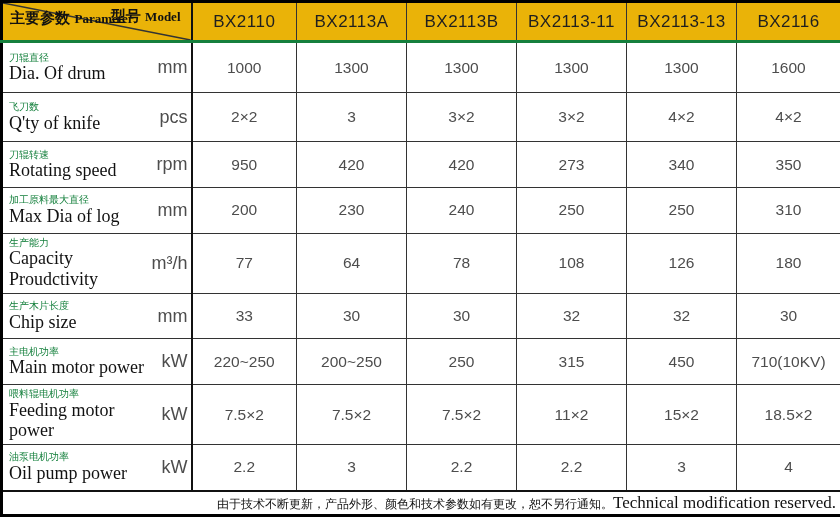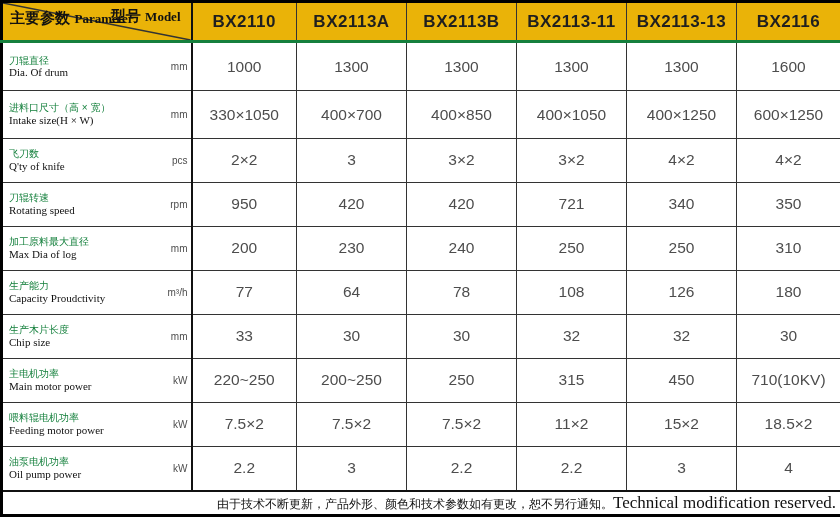--- a/index.html
+++ b/index.html
@@ -2,38 +2,38 @@
 <html><head>
 <meta charset="utf-8">
 <style>
   html,body{margin:0;padding:0;background:#fff;}
   body{width:840px;height:517px;overflow:hidden;font-family:"Liberation Sans",sans-serif;}
   table{width:840px;height:517px;border-collapse:collapse;table-layout:fixed;
         border:3px solid #000;}
   th,td{border:1px solid #333;padding:0;overflow:hidden;}
   thead tr{height:40px;}
   thead th{background:#eab308;border-bottom:3px solid #15803d;}
-  th.model{font-size:17px;font-weight:bold;color:#1f1f1f;letter-spacing:.5px;}
+  th.model{font-size:17px;font-weight:normal;color:#1f1f1f;letter-spacing:.5px;}
   th.corner{position:relative;border-right:2px solid #111;}
   .corner-svg{position:absolute;left:0;top:0;width:100%;height:100%;}
   .corner-top{position:absolute;top:4px;right:10px;white-space:nowrap;}
   .corner-bottom{position:absolute;bottom:12px;left:7px;white-space:nowrap;}
   .cjk-b{font-size:15px;font-weight:bold;color:#111;}
   .serif{font-family:"Liberation Serif",serif;font-size:13px;color:#111;}
   tbody tr{height:41px;}
   tbody tr:nth-child(1){height:46px;}
   tbody tr:nth-child(2){height:44px;}
   tbody tr:nth-child(11){height:33px;margin-top:48px;}
   td.label-cell{border-right:2px solid #111;}
   .label-wrap{display:flex;justify-content:space-between;align-items:center;
               padding:0 3px 0 6px;}
   .lbl{line-height:1.15;}
   .lbl .cn{font-size:10px;color:#15803d;}
-  .lbl .en{font-family:"Liberation Serif",serif;font-size:11px;color:#111;}
-  .unit{font-size:10px;color:#4d4d4d;flex:none;}
+  .lbl .en{font-family:"Liberation Serif",serif;font-size:18px;color:#111;}
+  .unit{font-size:18px;color:#4d4d4d;flex:none;}
   td.val{text-align:center;font-size:15.5px;color:#4d4d4d;}
   tfoot tr{height:25px;}
   tfoot td{border-top:2px solid #111;text-align:right;vertical-align:middle;
            padding-right:4px;white-space:nowrap;}
   .foot-cn{font-size:12px;color:#111;}
   .foot-en{font-family:"Liberation Serif",serif;font-size:17px;color:#111;}
 </style>
 </head>
 <body>
 
@@ -86,37 +86,20 @@
         <td class="val">1300</td>
         <td class="val">1300</td>
         <td class="val">1300</td>
         <td class="val">1300</td>
         <td class="val">1600</td>
       </tr>
       <tr>
         <td class="label-cell">
           <div class="label-wrap">
             <div class="lbl">
-              <div class="cn">进料口尺寸（高 × 宽）</div>
-              <div class="en">Intake size(H × W)</div>
-            </div>
-            <div class="unit">mm</div>
-          </div>
-        </td>
-        <td class="val">330×1050</td>
-        <td class="val">400×700</td>
-        <td class="val">400×850</td>
-        <td class="val">400×1050</td>
-        <td class="val">400×1250</td>
-        <td class="val">600×1250</td>
-      </tr>
-      <tr>
-        <td class="label-cell">
-          <div class="label-wrap">
-            <div class="lbl">
               <div class="cn">飞刀数</div>
               <div class="en">Q'ty of knife</div>
             </div>
             <div class="unit">pcs</div>
           </div>
         </td>
         <td class="val">2×2</td>
         <td class="val">3</td>
         <td class="val">3×2</td>
         <td class="val">3×2</td>
@@ -129,21 +112,21 @@
             <div class="lbl">
               <div class="cn">刀辊转速</div>
               <div class="en">Rotating speed</div>
             </div>
             <div class="unit">rpm</div>
           </div>
         </td>
         <td class="val">950</td>
         <td class="val">420</td>
         <td class="val">420</td>
-        <td class="val">721</td>
+        <td class="val">273</td>
         <td class="val">340</td>
         <td class="val">350</td>
       </tr>
       <tr>
         <td class="label-cell">
           <div class="label-wrap">
             <div class="lbl">
               <div class="cn">加工原料最大直径</div>
               <div class="en">Max Dia of log</div>
             </div>

